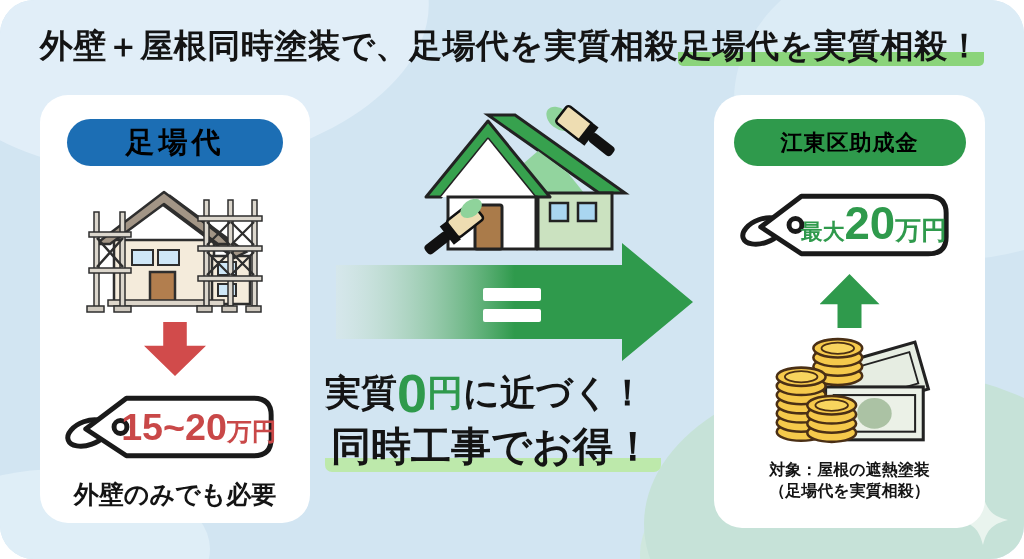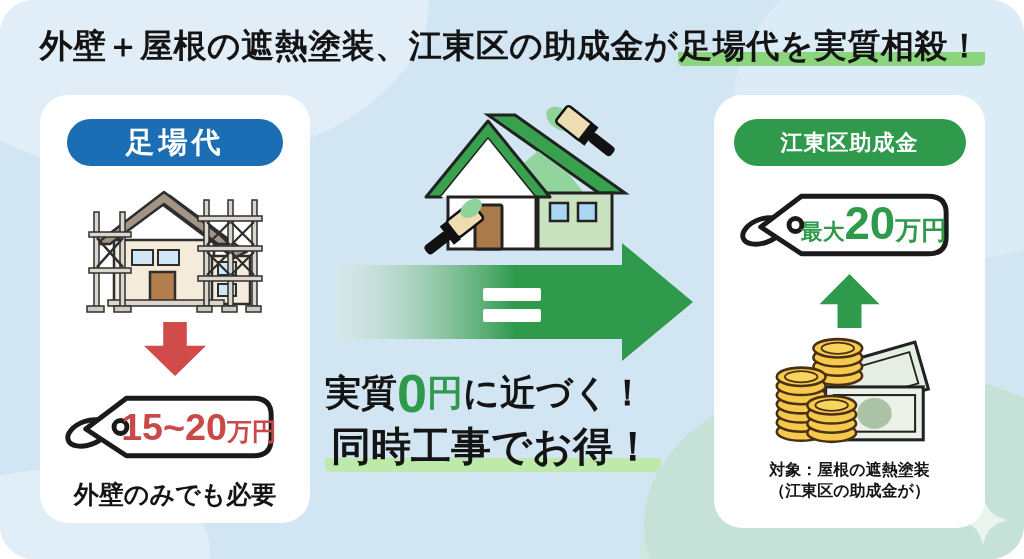--- a/index.html
+++ b/index.html
@@ -16,21 +16,21 @@
 
   .header{position:absolute;top:24px;left:0;width:100%;text-align:center;
           font-size:33px;font-weight:900;letter-spacing:.5px;white-space:nowrap;}
   .hl{background:linear-gradient(to top,var(--header-highlight,#8bd47b) 36%,transparent 36%);
       border-radius:5px;padding:0 3px 2px 1px;}
 
   .card{position:absolute;background:#fff;border-radius:28px;display:flex;flex-direction:column;align-items:center;}
   .card-left{left:40px;top:95px;width:270px;height:428px;}
   .card-right{left:714px;top:95px;width:271px;height:433px;}
 
-  .badge{display:flex;align-items:center;justify-content:center;color:#ffffff;font-weight:900;border-radius:24px;}
+  .badge{display:flex;align-items:center;justify-content:center;color:#000000;font-weight:900;border-radius:24px;}
   .badge-blue{margin-top:24px;width:216px;height:47px;font-size:29px;background:var(--blue-badge,#1c6eb4);letter-spacing:4px;}
   .badge-green{margin-top:24px;width:232px;height:47px;font-size:22px;background:var(--green,#2f9a4c);letter-spacing:1px;}
 
   svg.house-scaffold{margin-top:16px;width:188px;height:132px;}
   .arrow-down{margin-top:8px;width:62px;height:54px;background:var(--red,#d14b4b);
               clip-path:polygon(31% 0,69% 0,69% 44%,100% 44%,50% 100%,0 44%,31% 44%);}
   .arrow-up{margin-top:10px;width:60px;height:54px;background:var(--green,#2f9a4c);
             clip-path:polygon(50% 0,100% 56%,70% 56%,70% 100%,30% 100%,30% 56%,0 56%);}
   svg.tag{width:228px;height:78px;}
   .card-left svg.tag{margin-top:12px;}
@@ -62,21 +62,21 @@
     <div class="blob blob-r"></div>
     <div class="blob blob-bm"></div>
     <div class="blob blob-br"></div>
     <div class="blob blob-bl"></div>
     <svg class="sparkle" viewBox="0 0 54 54">
       <path d="M27,2 C31,18 37,23 52,27 C37,31 31,36 27,52 C23,36 17,31 2,27 C17,23 23,18 27,2" fill="#e9f4ee"></path>
     </svg>
   </div>
 
   <div class="header">
-    <span>外壁＋屋根の遮熱塗装、江東区の助成金が</span><span class="hl">足場代を実質相殺！</span>
+    <span>外壁＋屋根同時塗装で、足場代を実質相殺</span><span class="hl">足場代を実質相殺！</span>
   </div>
 
   <section class="card card-left">
     <div class="badge badge-blue">足場代</div>
 
     <svg class="house-scaffold" viewBox="0 0 186 132">
       <rect x="32" y="58" width="100" height="64" fill="#f4ebdb" stroke="#2e2e2e" stroke-width="2.5"></rect>
       <rect x="130" y="74" width="38" height="48" fill="#f4ebdb" stroke="#2e2e2e" stroke-width="2.5"></rect>
       <polygon points="88,14 164,70 152,76 80,22" fill="#a29586" stroke="#2e2e2e" stroke-width="2.5"></polygon>
       <polygon points="14,62 82,10 150,62 136,62 82,22 28,62" fill="#a29586" stroke="#2e2e2e" stroke-width="2.5" stroke-linejoin="round"></polygon>
@@ -202,17 +202,17 @@
         <ellipse cx="62" cy="99" rx="24" ry="9" fill="#f5c94b" stroke="#4a2f15" stroke-width="2.5"></ellipse>
         <ellipse cx="62" cy="90" rx="24" ry="9" fill="#f5c94b" stroke="#4a2f15" stroke-width="2.5"></ellipse>
         <ellipse cx="62" cy="81" rx="24" ry="9" fill="#f5c94b" stroke="#4a2f15" stroke-width="2.5"></ellipse>
         <ellipse cx="62" cy="72" rx="24" ry="9" fill="#f5c94b" stroke="#4a2f15" stroke-width="2.5"></ellipse>
         <ellipse cx="62" cy="72" rx="16" ry="5.5" fill="#f8d45e" stroke="#4a2f15" stroke-width="1.8"></ellipse>
       </g>
     </svg>
 
     <div class="note">
       <div>対象：屋根の遮熱塗装</div>
-      <div>（江東区の助成金が）</div>
+      <div>（足場代を実質相殺）</div>
     </div>
   </section>
 
 </div>
 
 </body></html>

